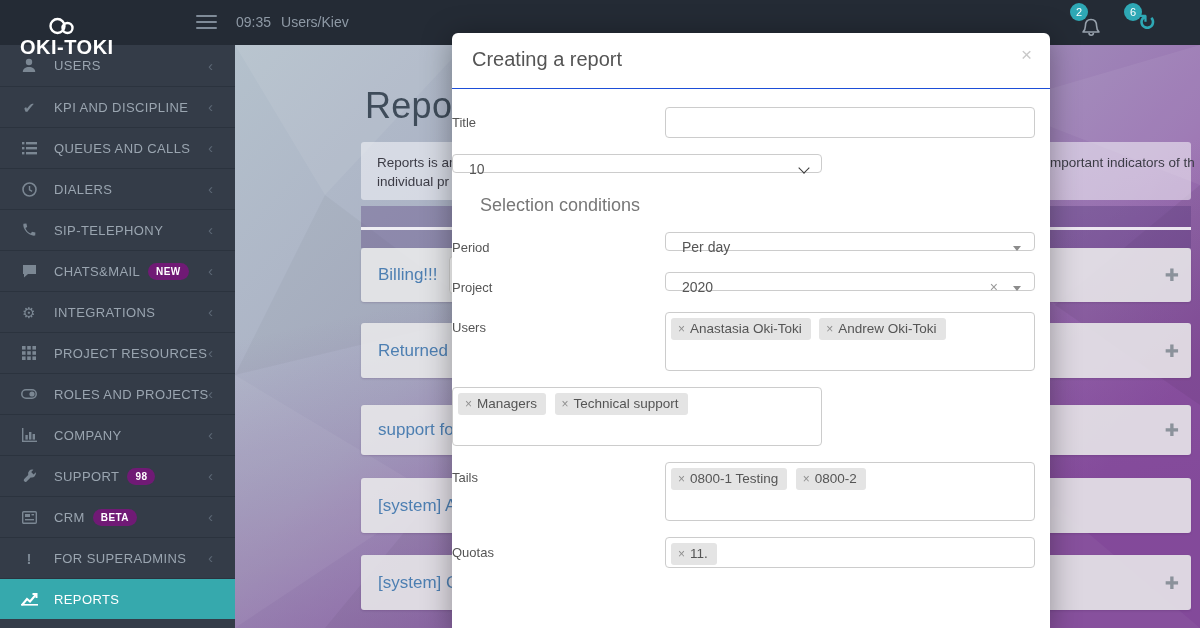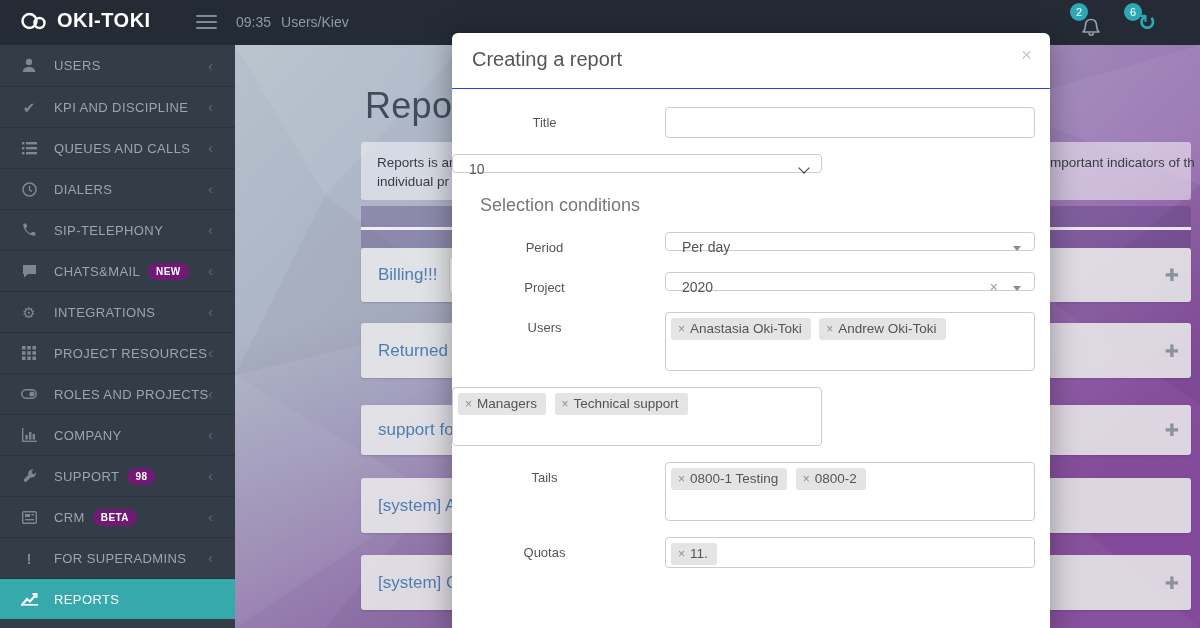--- a/index.html
+++ b/index.html
@@ -3,21 +3,21 @@
 <meta charset="utf-8">
 <style>
   * { margin:0; padding:0; box-sizing:border-box; }
   html,body { width:1200px; height:628px; overflow:hidden;
     font-family:"Liberation Sans","DejaVu Sans",sans-serif; background:#e9e9e9; }
   .stage { position:relative; width:1200px; height:628px; overflow:hidden; }
 
   
   .topbar { position:absolute; left:0; top:0; width:1200px; height:45px;
     background:#242b35; z-index:6; }
-  .brand { position:absolute; left:20px; top:9px; display:flex; align-items:center; }
+  .brand { position:absolute; left:20px; top:16px; display:flex; align-items:center;flex-direction:column; }
   .brand-logo { margin-right:9px; display:inline-flex; }
   .brand-name { color:#fff; font-size:20px; font-weight:bold; letter-spacing:.5px; }
   .hamburger { position:absolute; left:196px; top:15px; width:21px; cursor:pointer; }
   .hamburger span { display:block; height:2px; background:#7f8b98; margin-bottom:4px; border-radius:1px; }
   .tb-time { position:absolute; left:236px; top:14px; font-size:14px; color:#8e99a5; }
   .tb-time b { font-weight:normal; margin-right:10px; }
   .tb-icons { position:absolute; right:40px; top:0; height:45px; display:flex; align-items:center; gap:28px; }
   .tb-icon { position:relative; width:26px; height:28px; cursor:pointer; }
   .tb-badge { position:absolute; left:-10px; top:-6px; min-width:18px; height:18px; border-radius:50%;
     background:#2ea8b5; color:#fff; font-size:11px; line-height:18px; text-align:center; z-index:2; }
@@ -63,21 +63,21 @@
   
   .modal { position:absolute; left:452px; top:33px; width:598px; height:600px; background:#fff;
     border-radius:6px 6px 0 0; box-shadow:0 4px 30px rgba(0,0,0,.35); z-index:10; }
   .modal-header { position:relative; height:56px; border-bottom:1px solid #1d4ed8;
     padding:15px 20px; }
   .modal-title { font-size:20px; color:#555; font-weight:normal; }
   .modal-close { position:absolute; right:18px; top:12px; color:#c9c9c9; font-size:19px;
     cursor:pointer; line-height:19px; }
   .modal-body { padding:18px 15px 0 0; }
   .form-row { display:flex; margin-bottom:16px; }
-  .form-label { flex:0 0 213px; padding-right:28px; padding-top:7px; text-align:center;
+  .form-label { flex:0 0 213px; padding-right:28px; padding-top:7px; text-align:left;
     font-size:13px; color:#555; line-height:17px; }
   .form-ctrl { flex:0 0 370px; position:relative; }
   .tb-input { width:370px; height:31px; border:1px solid #ccc; border-radius:4px;
     font-size:14px; color:#555; padding:0 10px; font-family:inherit; }
   .sel { position:relative; width:370px; height:19px; border:1px solid #ccc; border-radius:4px;
     background:#fff; font-size:14px; color:#555; line-height:29px; padding-left:16px; cursor:pointer; }
   .native-caret { position:absolute; right:13px; top:9px; width:8px; height:8px;
     border-right:1.7px solid #3a3a3a; border-bottom:1.7px solid #3a3a3a; transform:rotate(45deg); }
   .s2-caret { position:absolute; right:13px; top:13px; width:0; height:0;
     border-left:4px solid transparent; border-right:4px solid transparent; border-top:5px solid #8c8c8c; }

